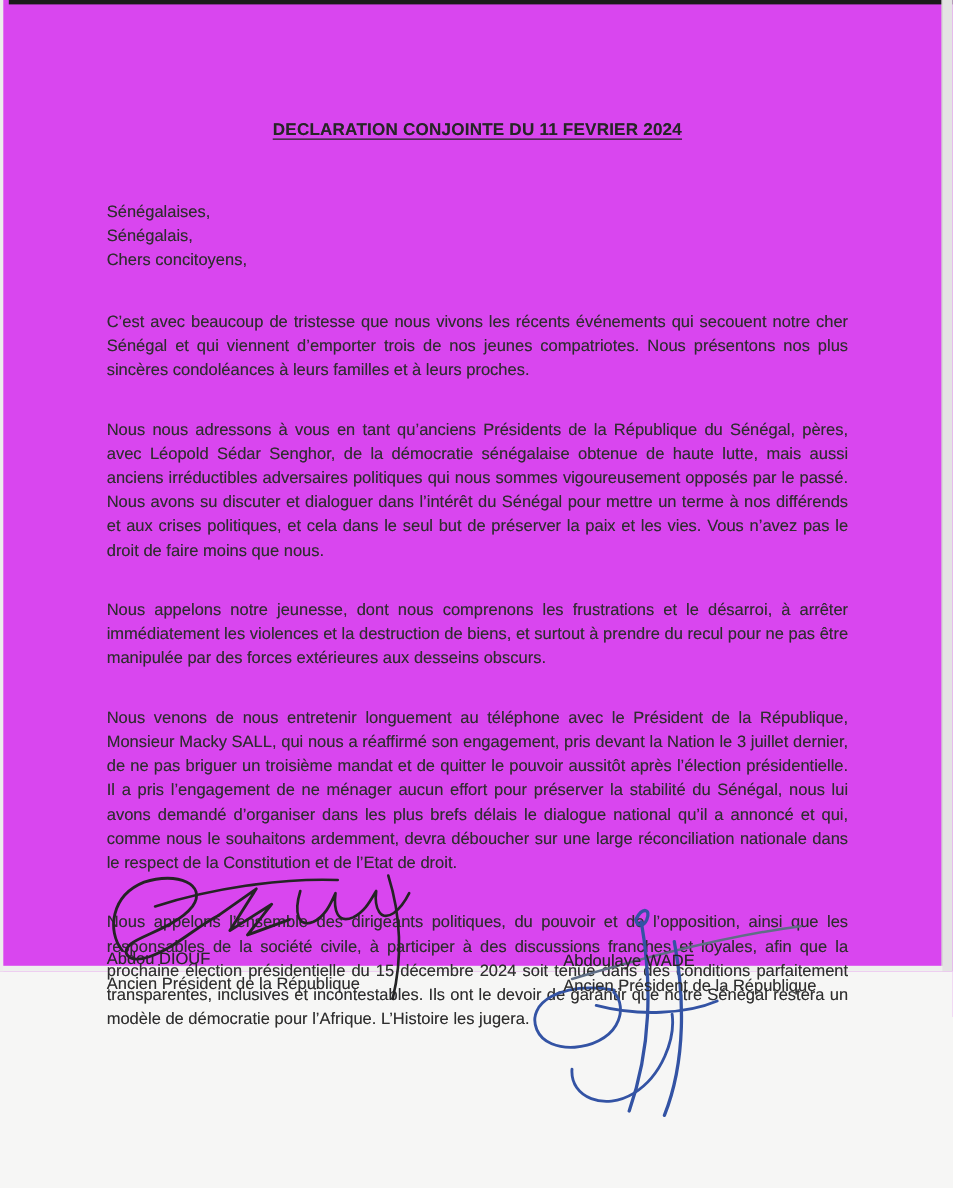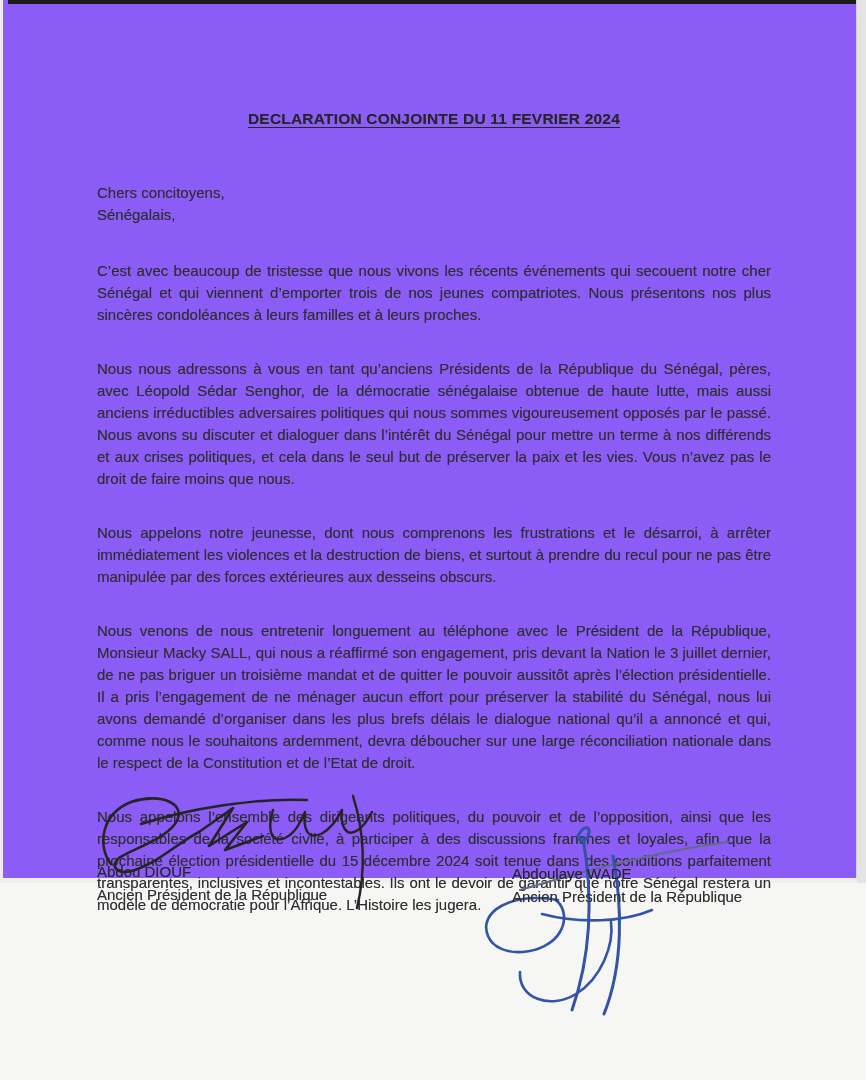--- a/index.html
+++ b/index.html
@@ -5,21 +5,21 @@
   html, body {
     margin: 0; padding: 0;
     width: 866px; height: 1080px;
     overflow: hidden;
     background: #f6f6f5;
     font-family: "Liberation Sans", "DejaVu Sans", sans-serif;
   }
   .page {
     position: relative;
     width: 866px; height: 883px;
-    background: #8b5cf6;
+    background: #d946ef;
   }
   
   .edge-top {
     position: absolute; top: 0; left: 8px; right: 0; height: 4px;
     background: #1b1b1b;
   }
   .edge-right {
     position: absolute; top: 0; right: 0; width: 9px; height: 100%;
     background: #e4e4e3;
     border-left: 1px solid #d2d2d0;
@@ -82,22 +82,23 @@
 
   <div class="edge-top"></div>
   <div class="edge-right"></div>
   <div class="edge-bottom"></div>
   <div class="edge-left"></div>
 
   <div class="content">
     <h1 class="title">DECLARATION CONJOINTE DU 11 FEVRIER 2024</h1>
 
     <div class="salutation">
+      <p>Sénégalaises,</p>
+      <p>Sénégalais,</p>
       <p>Chers concitoyens,</p>
-      <p>Sénégalais,</p>
     </div>
 
     <p class="para">C’est avec beaucoup de tristesse que nous vivons les récents événements qui secouent notre cher Sénégal et qui viennent d’emporter trois de nos jeunes compatriotes. Nous présentons nos plus sincères condoléances à leurs familles et à leurs proches.</p>
     <p class="para">Nous nous adressons à vous en tant qu’anciens Présidents de la République du Sénégal, pères, avec Léopold Sédar Senghor, de la démocratie sénégalaise obtenue de haute lutte, mais aussi anciens irréductibles adversaires politiques qui nous sommes vigoureusement opposés par le passé. Nous avons su discuter et dialoguer dans l’intérêt du Sénégal pour mettre un terme à nos différends et aux crises politiques, et cela dans le seul but de préserver la paix et les vies. Vous n’avez pas le droit de faire moins que nous.</p>
     <p class="para">Nous appelons notre jeunesse, dont nous comprenons les frustrations et le désarroi, à arrêter immédiatement les violences et la destruction de biens, et surtout à prendre du recul pour ne pas être manipulée par des forces extérieures aux desseins obscurs.</p>
     <p class="para">Nous venons de nous entretenir longuement au téléphone avec le Président de la République, Monsieur Macky SALL, qui nous a réaffirmé son engagement, pris devant la Nation le 3 juillet dernier, de ne pas briguer un troisième mandat et de quitter le pouvoir aussitôt après l’élection présidentielle. Il a pris l’engagement de ne ménager aucun effort pour préserver la stabilité du Sénégal, nous lui avons demandé d’organiser dans les plus brefs délais le dialogue national qu’il a annoncé et qui, comme nous le souhaitons ardemment, devra déboucher sur une large réconciliation nationale dans le respect de la Constitution et de l’Etat de droit.</p>
     <p class="para">Nous appelons l’ensemble des dirigeants politiques, du pouvoir et de l’opposition, ainsi que les responsables de la société civile, à participer à des discussions franches et loyales, afin que la prochaine élection présidentielle du 15 décembre 2024 soit tenue dans des conditions parfaitement transparentes, inclusives et incontestables. Ils ont le devoir de garantir que notre Sénégal restera un modèle de démocratie pour l’Afrique. L’Histoire les jugera.</p>
   </div>
 
   <svg class="sig-ink sig-diouf" viewBox="0 0 310 128" style="color: rgb(36, 36, 36);">

